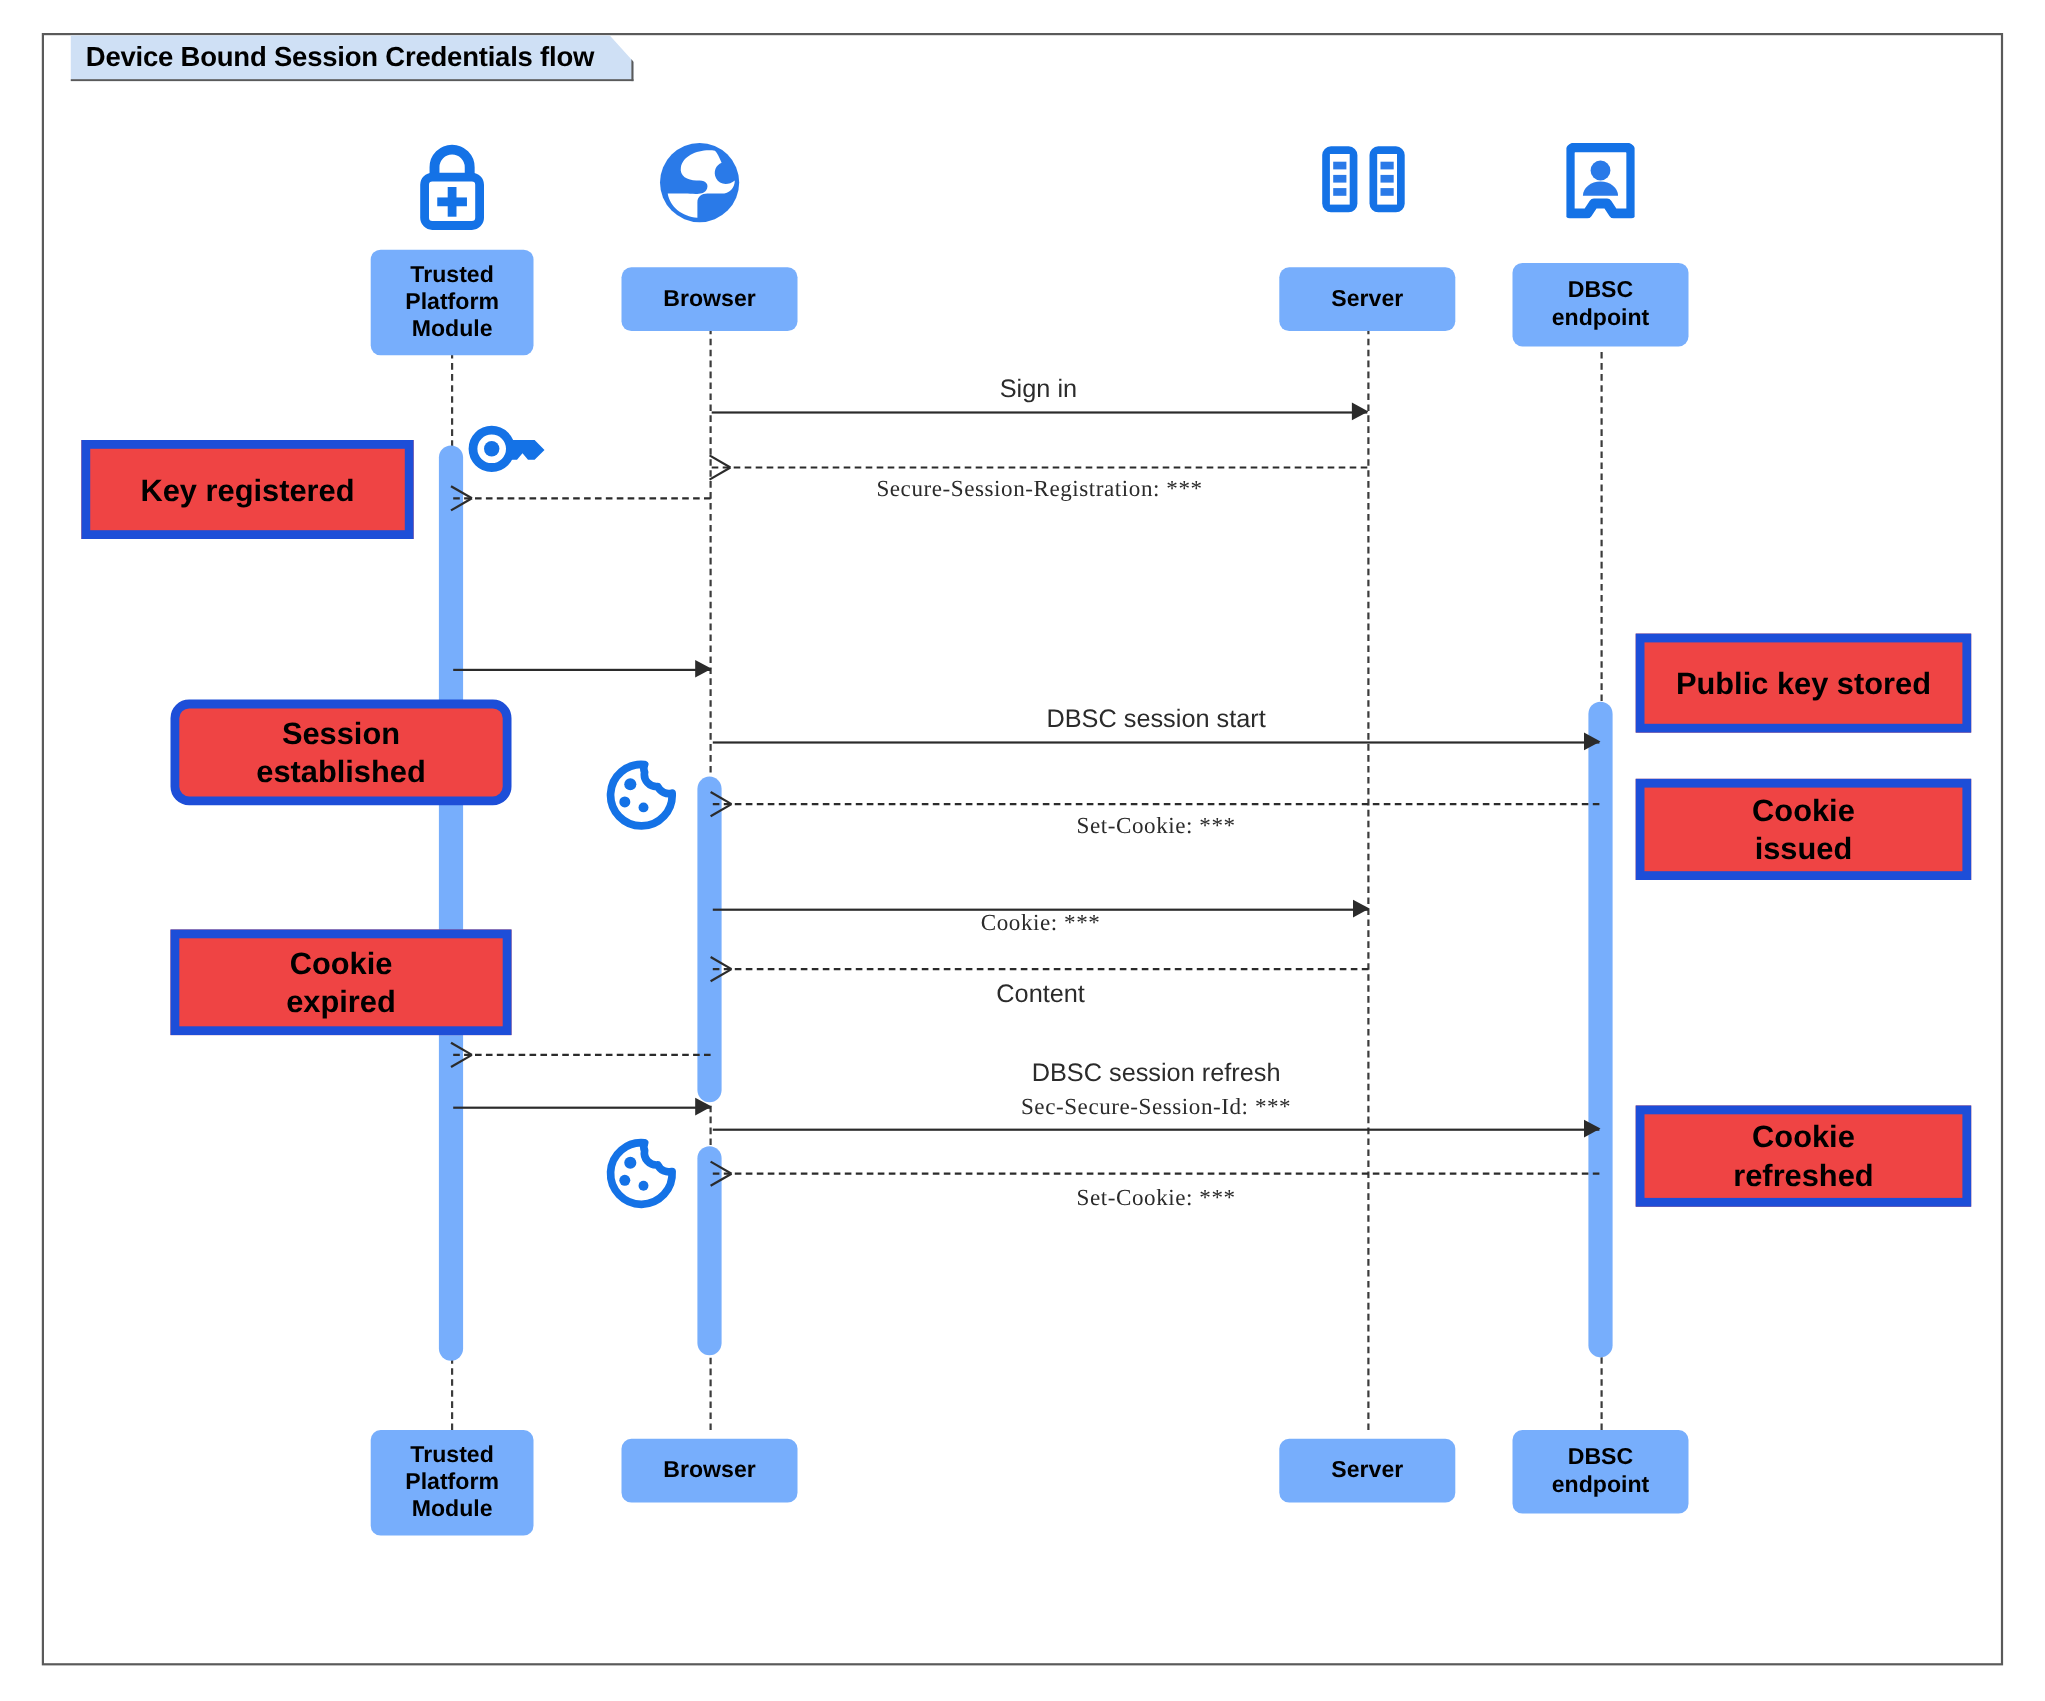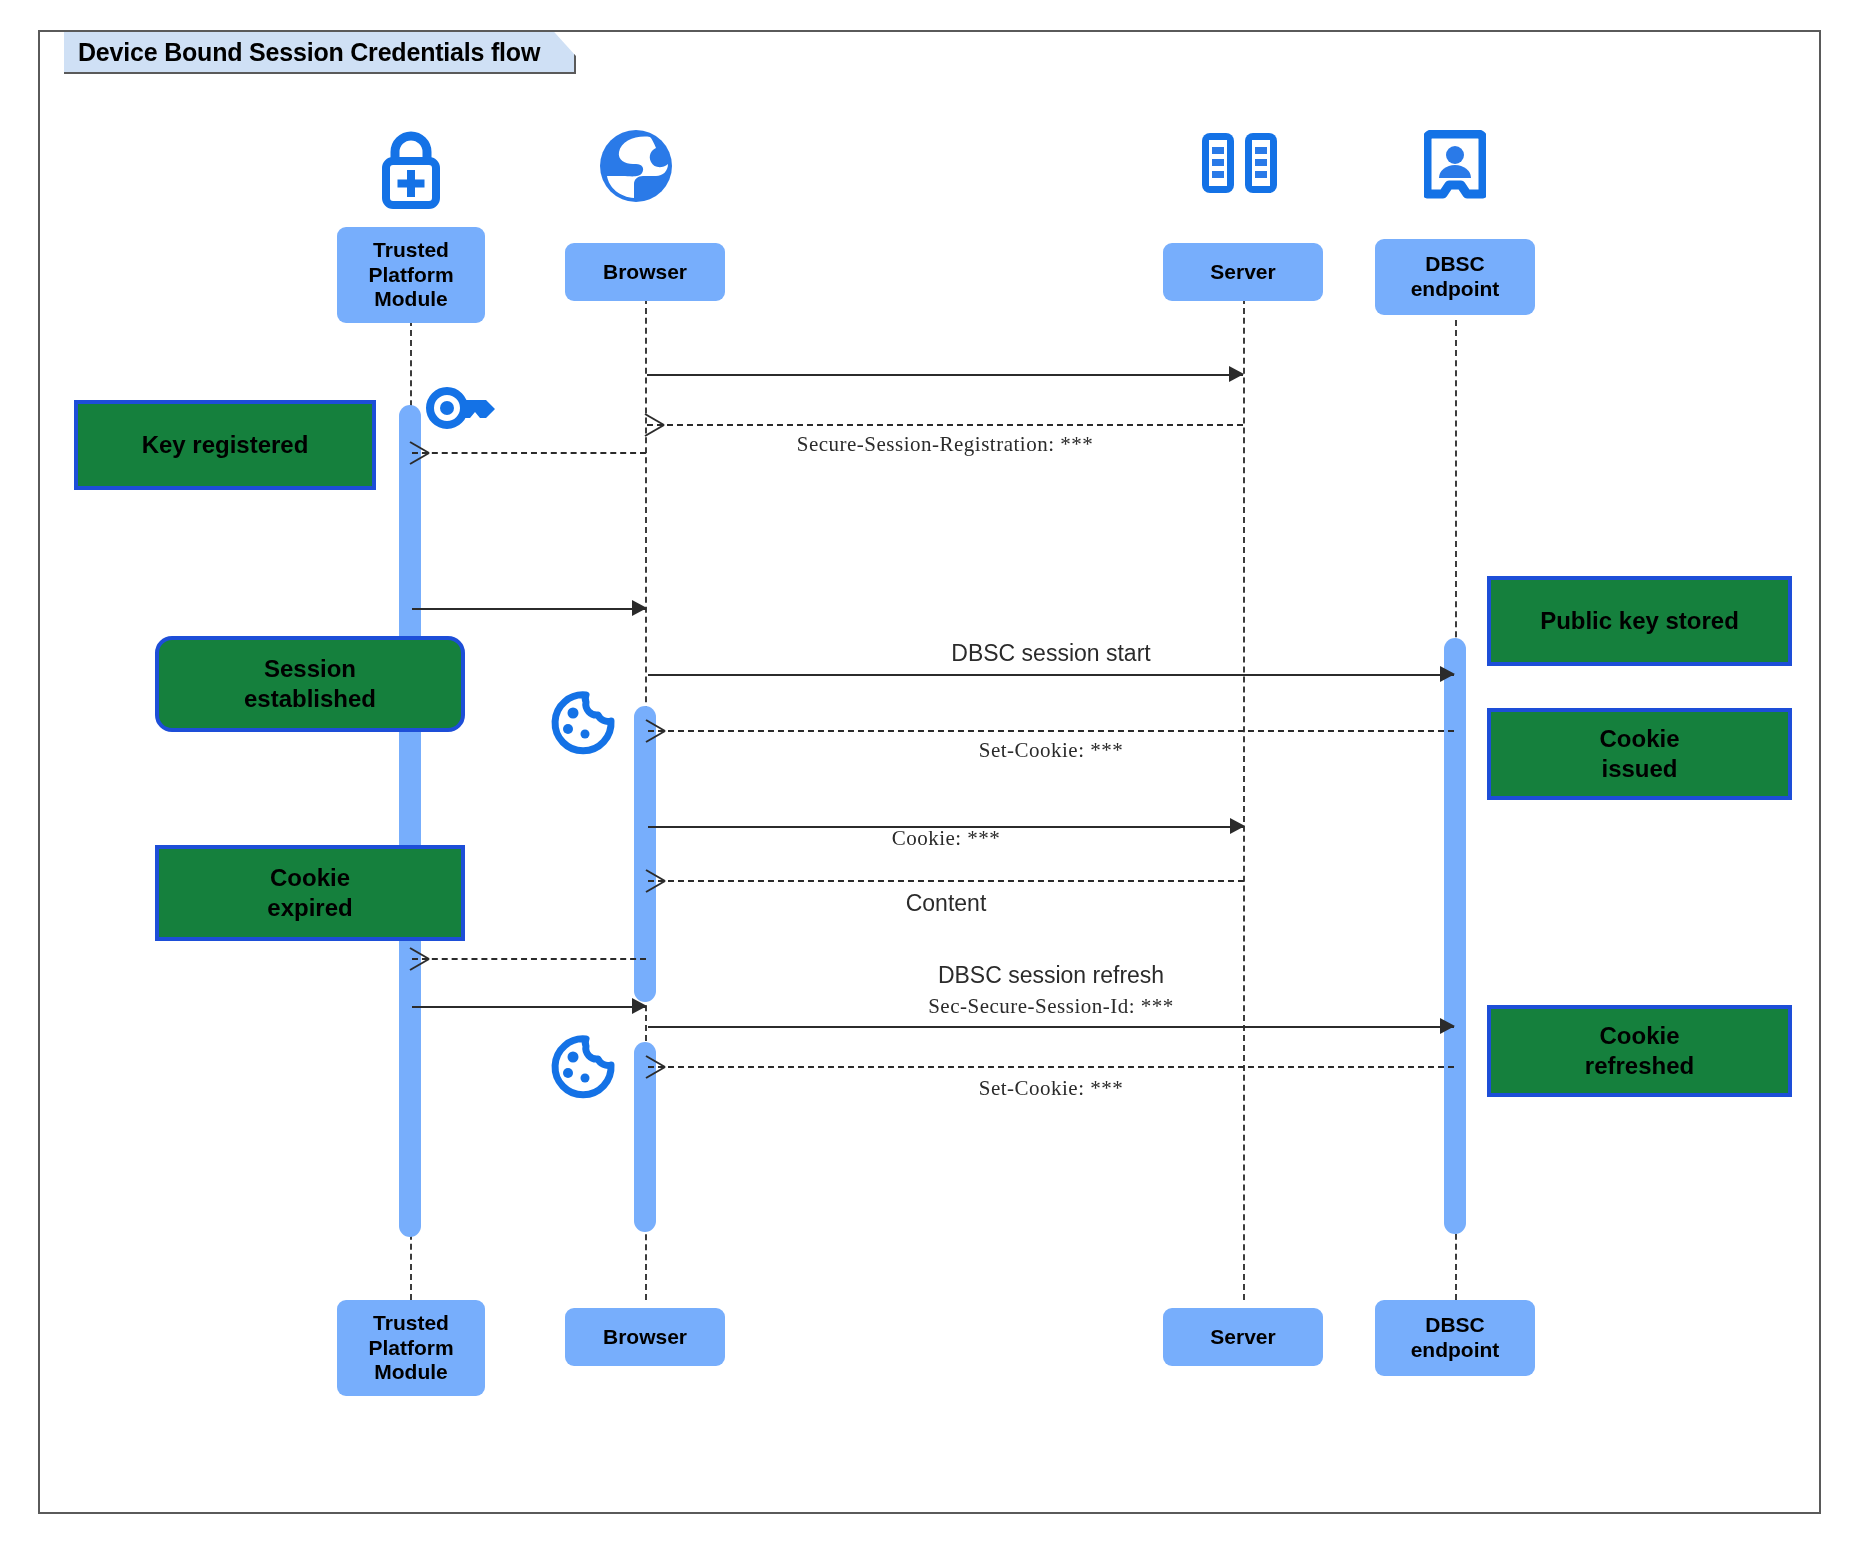--- a/index.html
+++ b/index.html
@@ -52,23 +52,23 @@
   .head.open-l:after{top:24px;transform-origin:left center;transform:rotate(-30deg);}
 
   .mlabel{
     position:absolute;text-align:center;color:#2b2b2b;z-index:5;white-space:pre;
   }
   .mlabel.sans{font-family:"Liberation Sans",sans-serif;font-size:23px;}
   .mlabel.mono{font-family:Liberation Serif, serif;font-size:21px;letter-spacing:0.5px;}
 
   
   .note{
-    position:absolute;background:#15803d;border:4px solid #1d4ed8;box-sizing:border-box;
+    position:absolute;background:#ef4444;border:8px solid #1d4ed8;box-sizing:border-box;
     display:flex;align-items:center;justify-content:center;text-align:center;
-    font-weight:bold;font-size:24px;color:#000;line-height:1.25;z-index:7;padding:4px 10px;
+    font-weight:bold;font-size:28px;color:#000;line-height:1.25;z-index:7;padding:4px 10px;
   }
 
   
   .sideicon{position:absolute;z-index:8;}
 </style>
 </head>
 <body>
 
 <div id="stage">
 
@@ -135,20 +135,21 @@
 endpoint</div>
 
   <div class="plabel" style="left:337px;top:1300px;width:148px;height:96px;white-space:pre-line;">Trusted
 Platform
 Module</div>
   <div class="plabel" style="left:565px;top:1308px;width:160px;height:58px;">Browser</div>
   <div class="plabel" style="left:1163px;top:1308px;width:160px;height:58px;">Server</div>
   <div class="plabel" style="left:1375px;top:1300px;width:160px;height:76px;white-space:pre-line;">DBSC
 endpoint</div>
 
+  <div class="mlabel sans" style="left:645px;top:340px;width:598px;">Sign in</div>
   <div class="msg solid" style="left:647px;top:374px;width:596px;">
     <div class="line"></div>
       <div class="head filled-r"></div>
   </div>
 
   <div class="msg dashed" style="left:647px;top:424px;width:596px;">
     <div class="line"></div>
       <div class="head open-l"></div>
   </div>
   <div class="mlabel mono" style="left:645px;top:432px;width:600px;">Secure-Session-Registration: ***</div>

